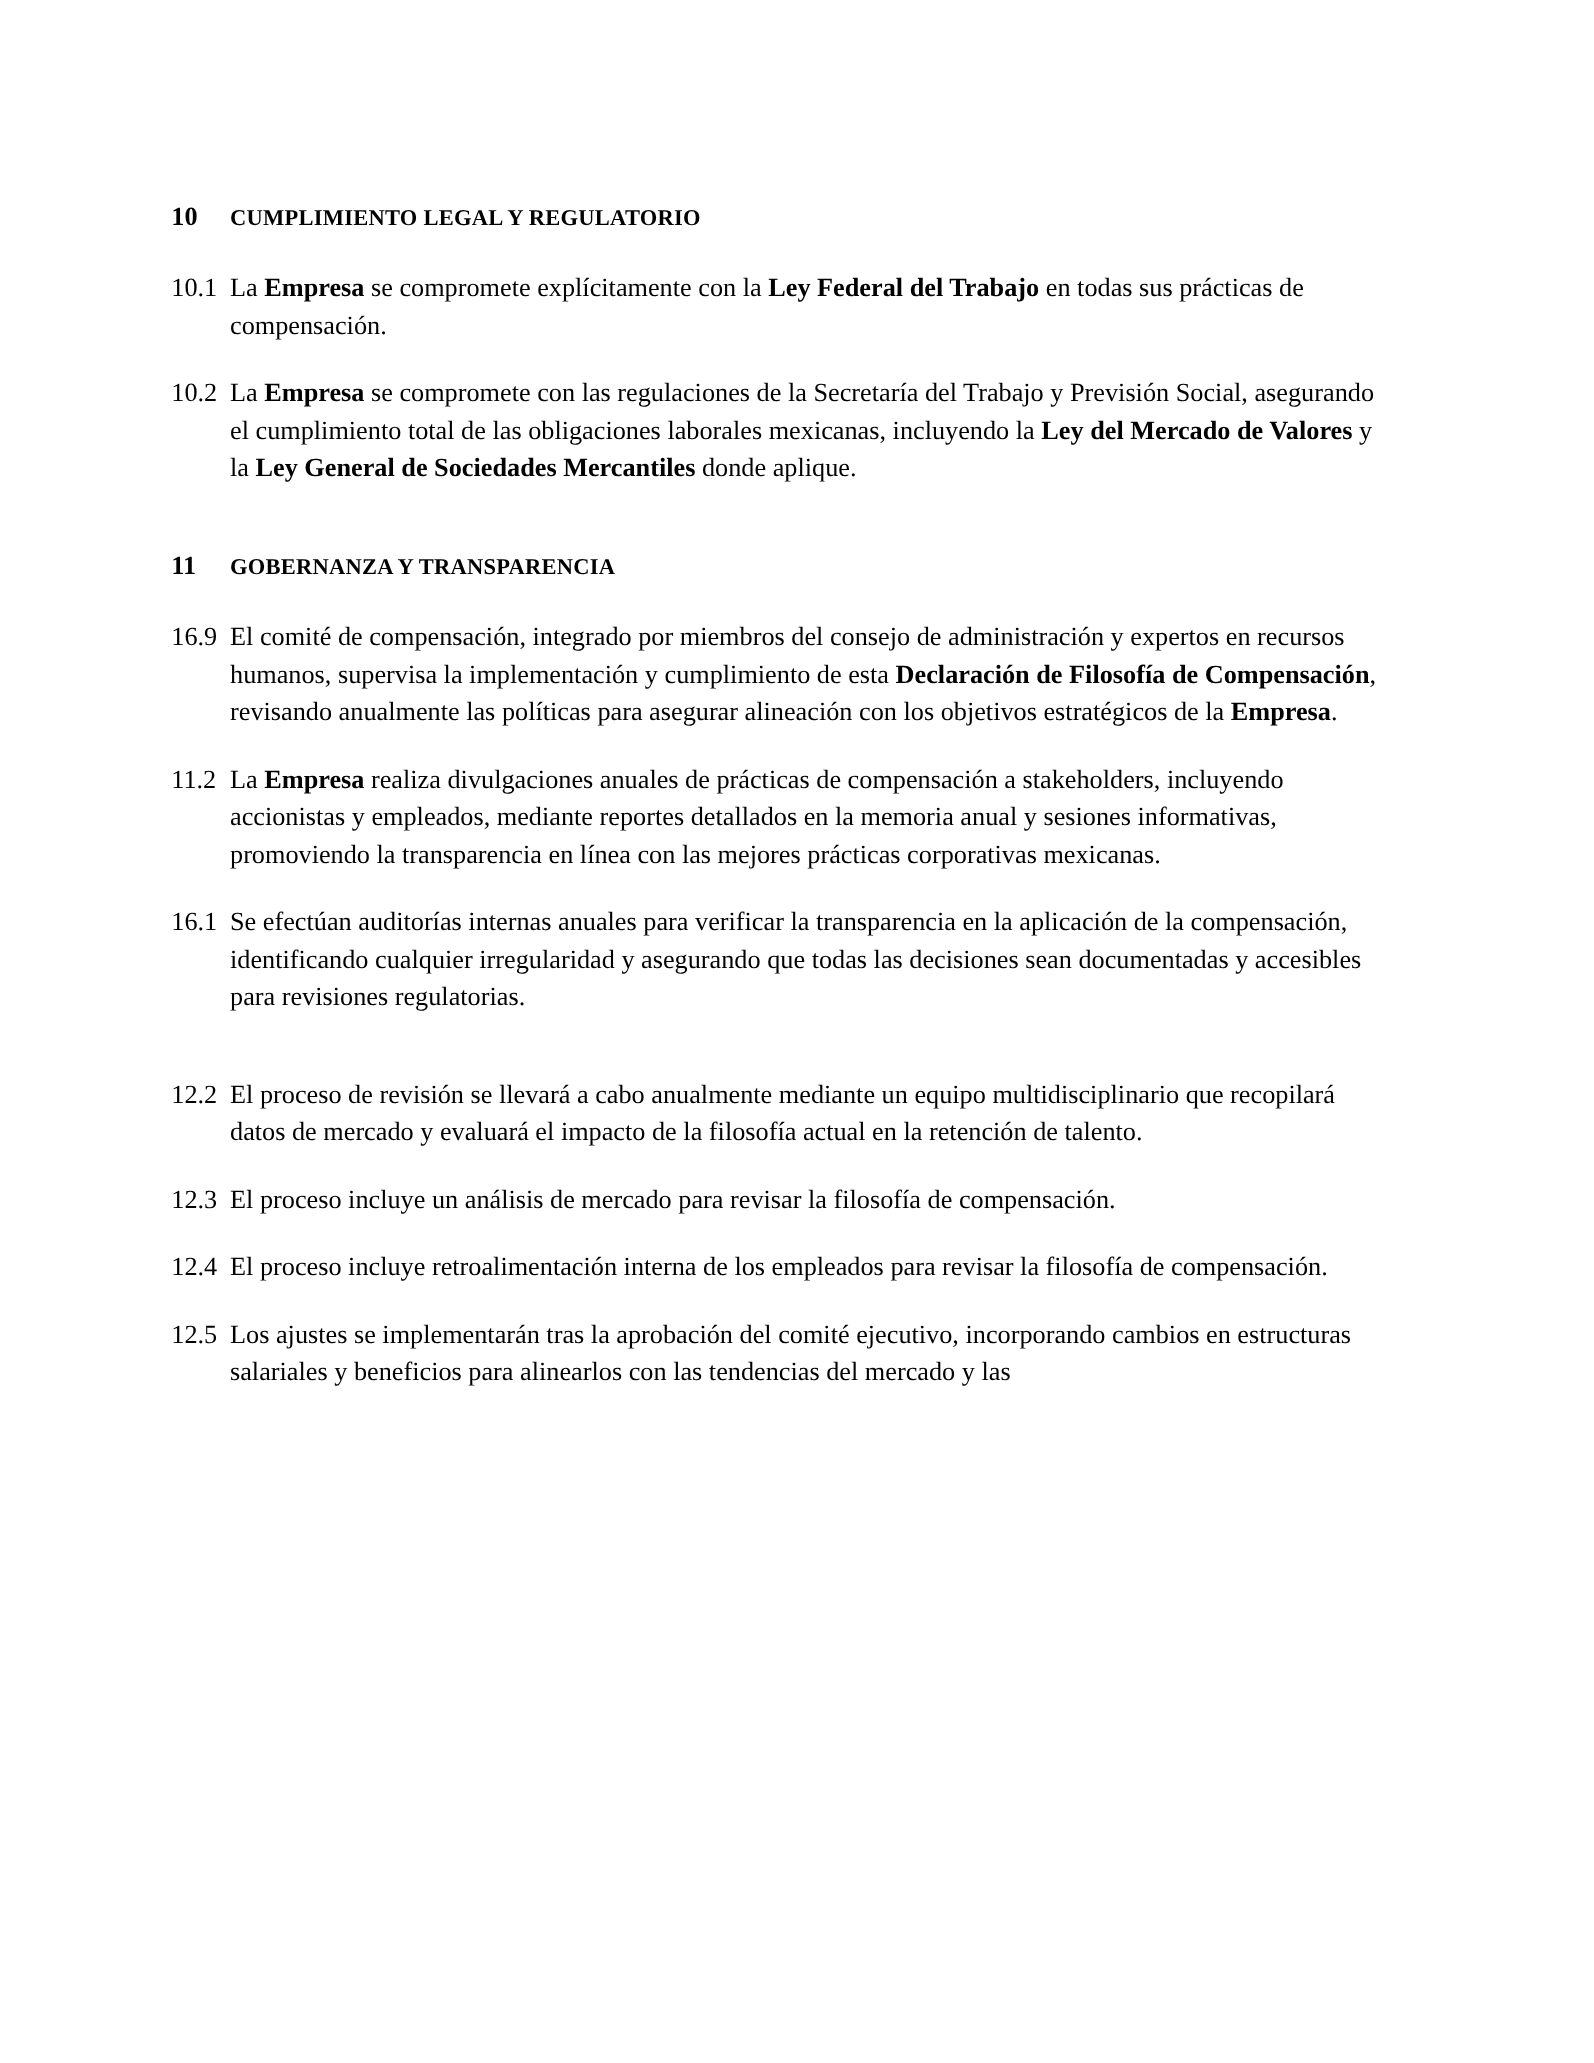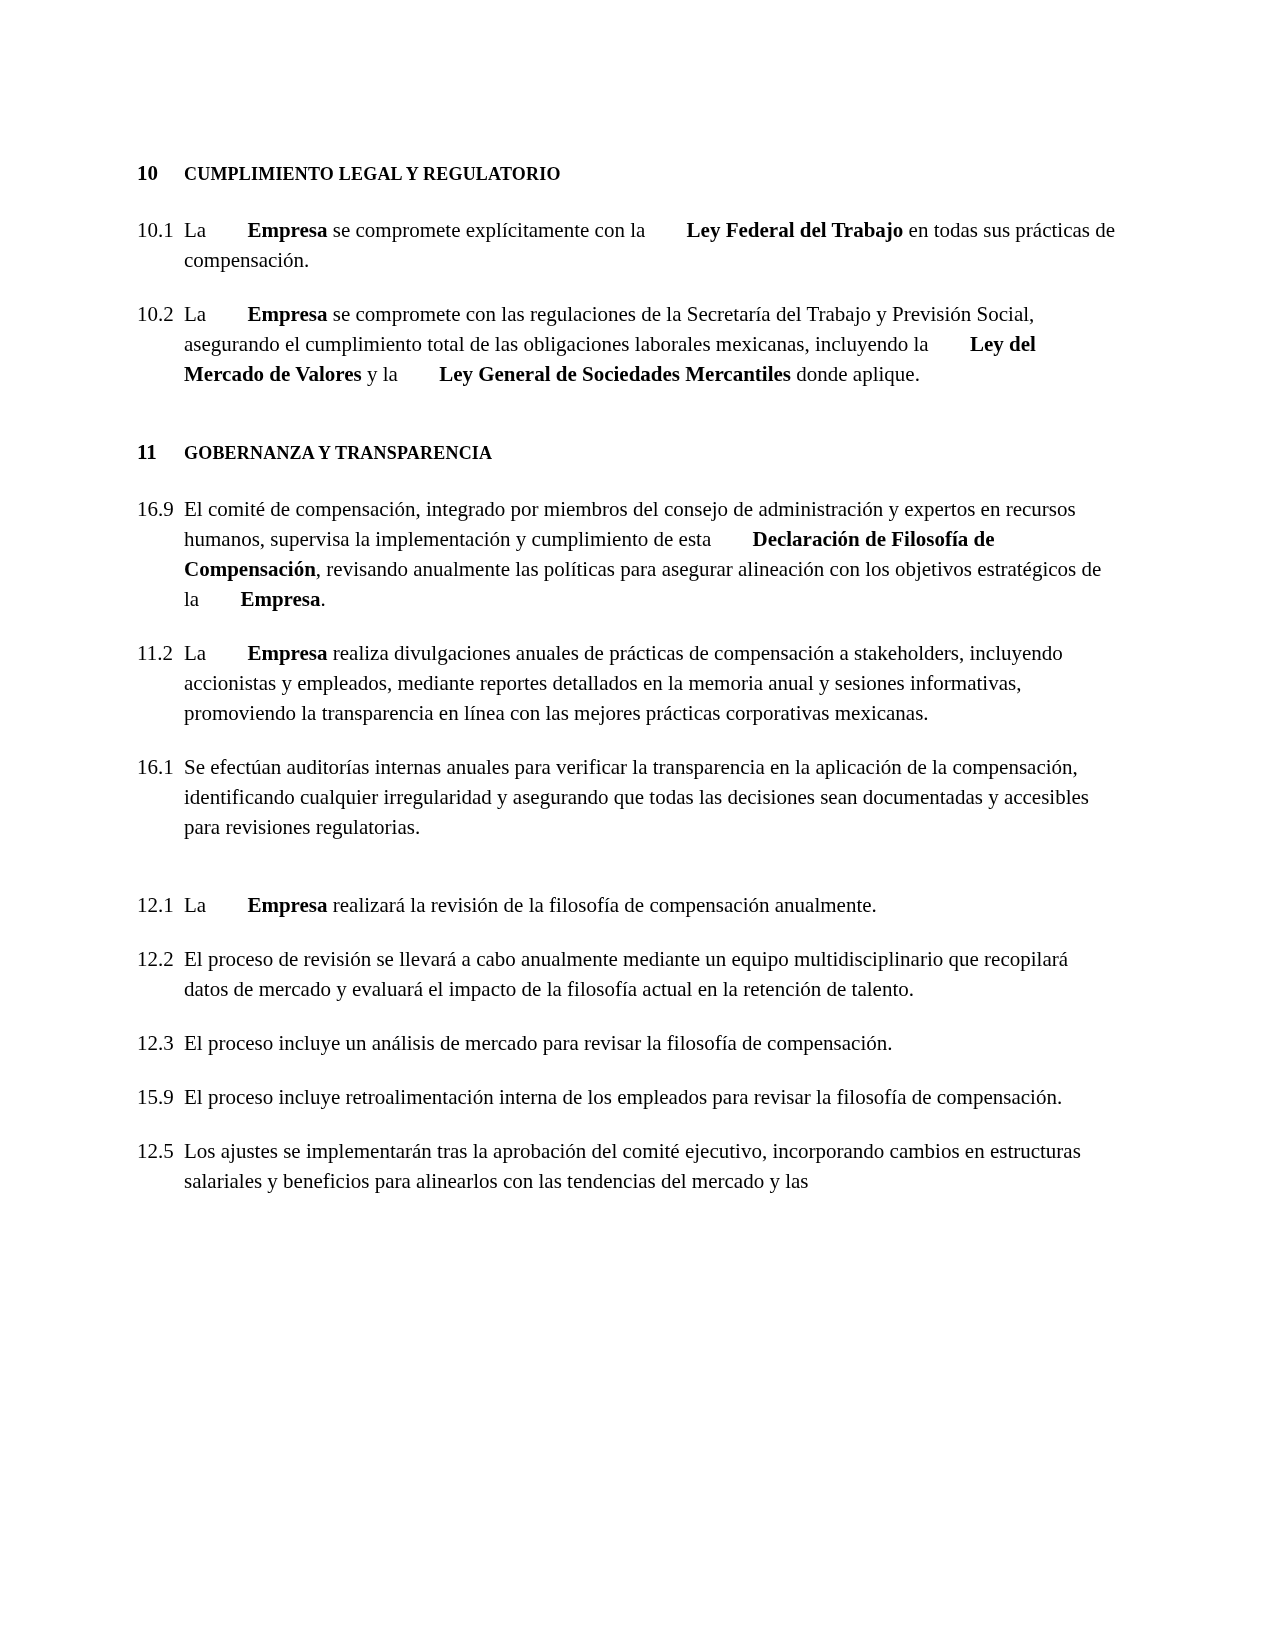--- a/index.html
+++ b/index.html
@@ -54,21 +54,20 @@
     margin: 0 0 24px 0;
   }
   .clause-row:last-child {
     margin-bottom: 0;
   }
   .clause-text {
     margin: 0;
   }
   .clause-text strong {
     font-weight: bold;
-    margin-left: 36px;
   }
 </style>
 </head>
 <body>
 
 <div class="page">
   <div id="doc-content">
   <section class="doc-section">
     <div class="row heading-row">
       <span class="num heading-num">10</span>
@@ -104,37 +103,33 @@
   </div>
 
   <div class="row clause-row">
     <span class="num clause-num">16.1</span>
     <p class="body-col clause-text">Se efectúan auditorías internas anuales para verificar la transparencia en la aplicación de la compensación, identificando cualquier irregularidad y asegurando que todas las decisiones sean documentadas y accesibles para revisiones regulatorias.</p>
   </div>
 </section>
 
   <section class="doc-section">
 
-  <div class="row clause-row">
-    <span class="num clause-num">12.1</span>
-    <p class="body-col clause-text">La <strong>Empresa</strong> realizará la revisión de la filosofía de compensación anualmente.</p>
-  </div>
 
   <div class="row clause-row">
     <span class="num clause-num">12.2</span>
     <p class="body-col clause-text">El proceso de revisión se llevará a cabo anualmente mediante un equipo multidisciplinario que recopilará datos de mercado y evaluará el impacto de la filosofía actual en la retención de talento.</p>
   </div>
 
   <div class="row clause-row">
     <span class="num clause-num">12.3</span>
     <p class="body-col clause-text">El proceso incluye un análisis de mercado para revisar la filosofía de compensación.</p>
   </div>
 
   <div class="row clause-row">
-    <span class="num clause-num">15.9</span>
+    <span class="num clause-num">12.4</span>
     <p class="body-col clause-text">El proceso incluye retroalimentación interna de los empleados para revisar la filosofía de compensación.</p>
   </div>
 
   <div class="row clause-row">
     <span class="num clause-num">12.5</span>
     <p class="body-col clause-text">Los ajustes se implementarán tras la aprobación del comité ejecutivo, incorporando cambios en estructuras salariales y beneficios para alinearlos con las tendencias del mercado y las</p>
   </div>
 </section>
 </div>
 </div>

